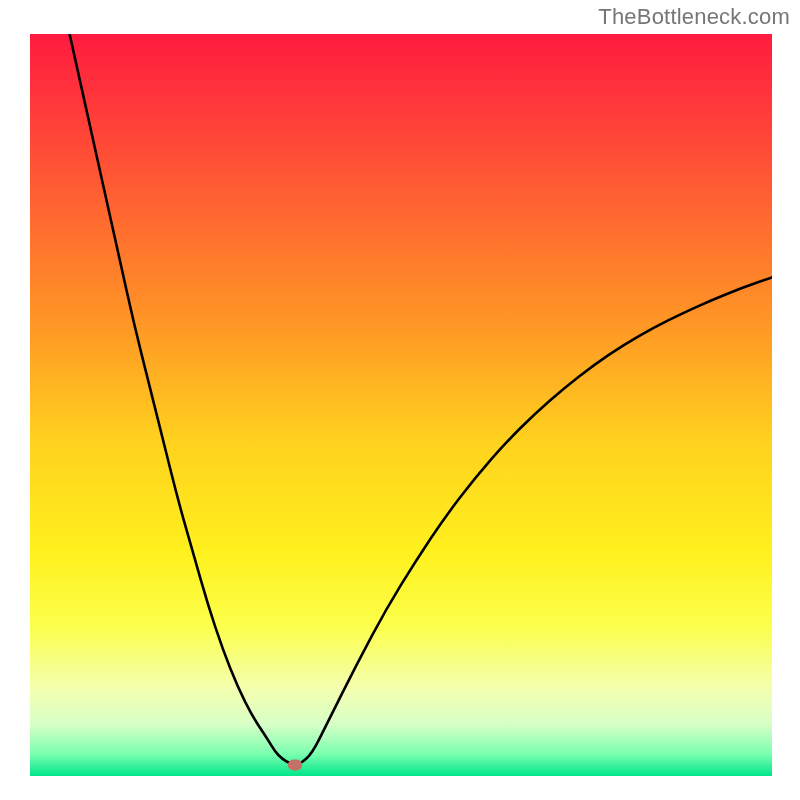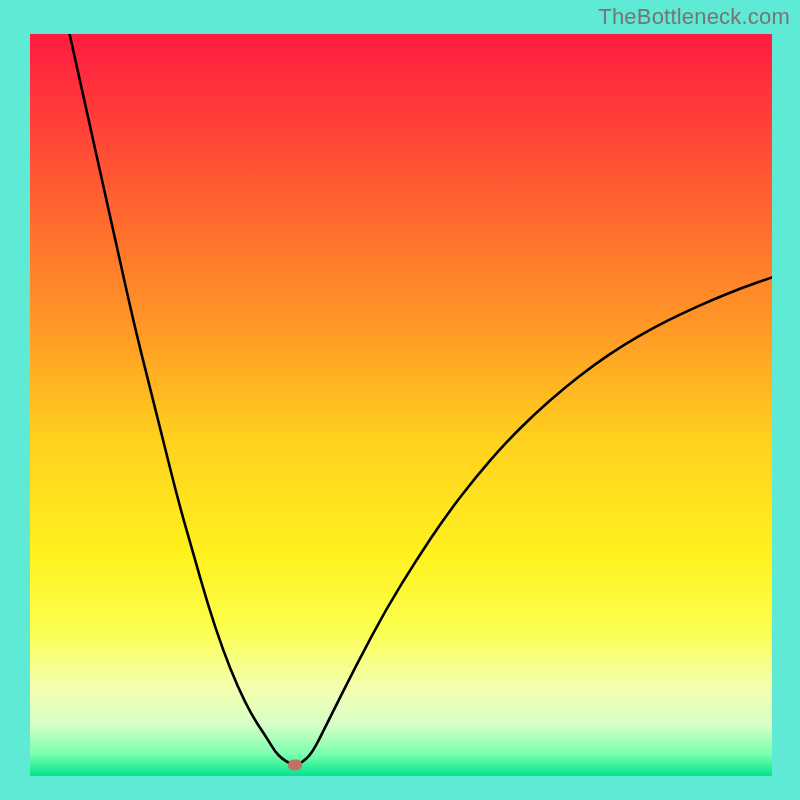--- a/index.html
+++ b/index.html
@@ -8,21 +8,21 @@
     width: 800px;
     height: 800px;
     background: #000;
     font-family: Arial, Helvetica, sans-serif;
     overflow: hidden;
   }
   .frame {
     position: relative;
     width: 800px;
     height: 800px;
-    background: #5eead4;
+    background: #ffffff;
   }
   .attribution {
     position: absolute;
     top: 4px;
     right: 10px;
     color: #767676;
     font-size: 22px;
     letter-spacing: 0.2px;
     font-weight: 400;
   }

